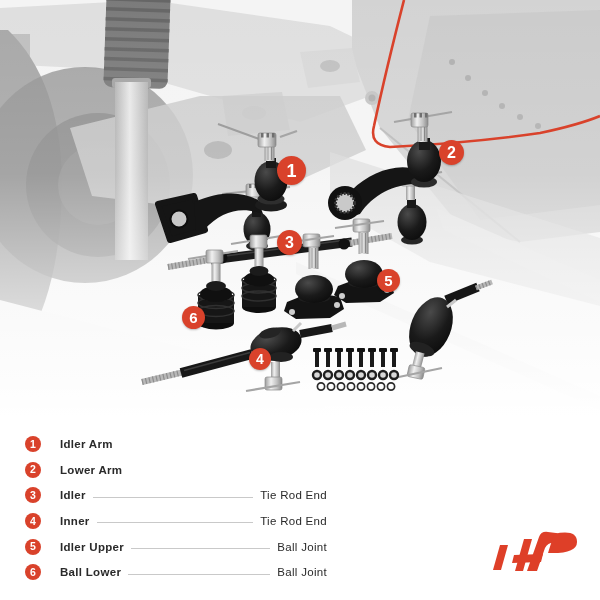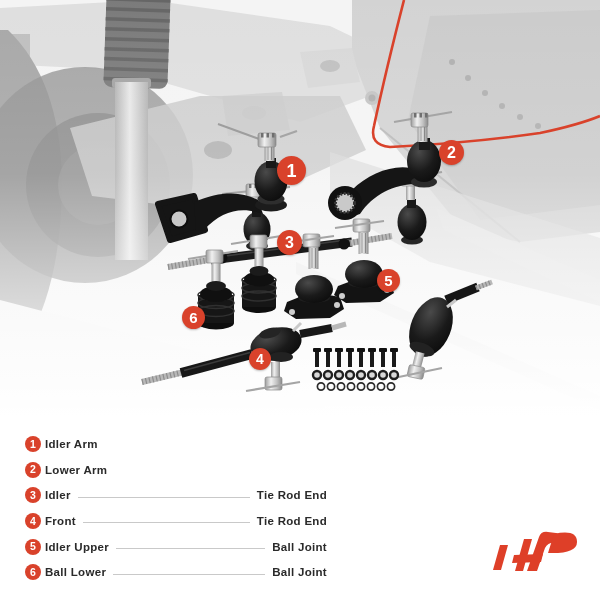--- a/index.html
+++ b/index.html
@@ -28,24 +28,24 @@
   .b5{left:377px;top:269px;width:23px;height:23px;font-size:15px;}
   .b6{left:182px;top:306px;width:23px;height:23px;font-size:15px;}
   
   .legend{position:absolute;left:25px;top:431px;width:302px;}
   .lrow{display:flex;align-items:center;height:25.7px;}
   .lbadge{
     flex:0 0 16px;width:16px;height:16px;border-radius:50%;
     background:var(--accent);color:#fff;font-size:10.5px;font-weight:bold;
     display:flex;align-items:center;justify-content:center;line-height:1;
   }
-  .llabel{margin-left:4px;font-size:11.5px;font-weight:bold;color:var(--legend-text);
+  .llabel{margin-left:19px;font-size:11.5px;font-weight:bold;color:var(--legend-text);
     letter-spacing:.3px;white-space:nowrap;}
   .lline{flex:1;border-bottom:1px solid var(--leader-line);margin:4px 7px 0 7px;}
-  .ldetail{font-size:11.5px;font-weight:bold;color:var(--legend-text);
+  .ldetail{font-size:11.5px;font-weight:normal;color:var(--legend-text);
     letter-spacing:.3px;white-space:nowrap;text-align:center;}
   .logo{position:absolute;left:488px;top:525px;}
   .logo-shape{fill:var(--logo-red);}
 </style>
 </head>
 <body>
 
 <div class="stage">
 
   <svg class="scene" width="600" height="600" viewBox="0 0 600 600">
@@ -344,21 +344,21 @@
 
     </div>
     <div class="lrow">
       <span class="lbadge">3</span>
       <span class="llabel">Idler</span>
       <span class="lline"></span>
       <span class="ldetail">Tie Rod End</span>
     </div>
     <div class="lrow">
       <span class="lbadge">4</span>
-      <span class="llabel">Front</span>
+      <span class="llabel">Inner</span>
       <span class="lline"></span>
       <span class="ldetail">Tie Rod End</span>
     </div>
     <div class="lrow">
       <span class="lbadge">5</span>
       <span class="llabel">Idler Upper</span>
       <span class="lline"></span>
       <span class="ldetail">Ball Joint</span>
     </div>
     <div class="lrow">

